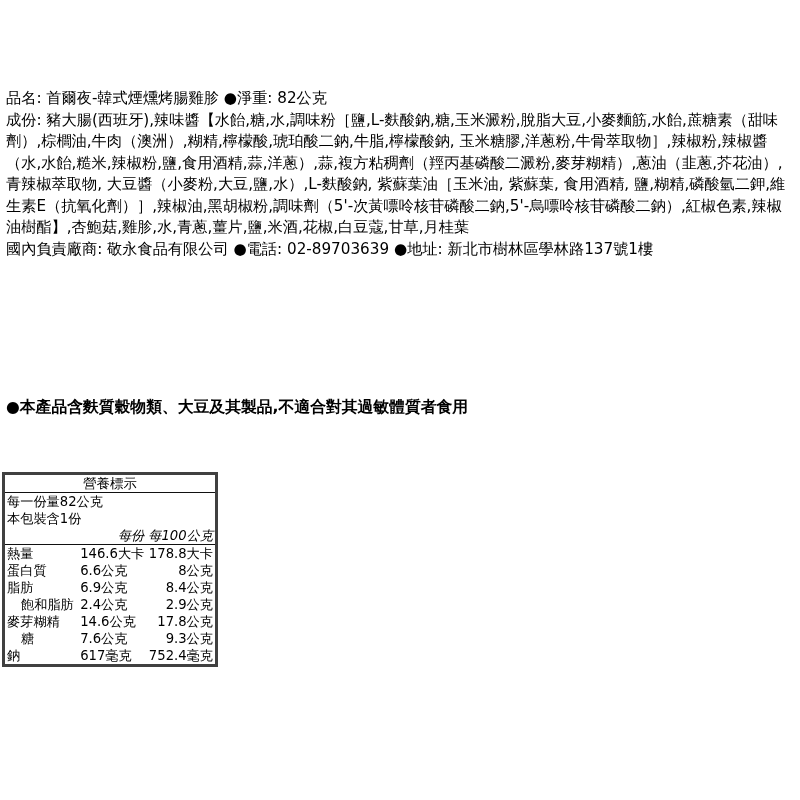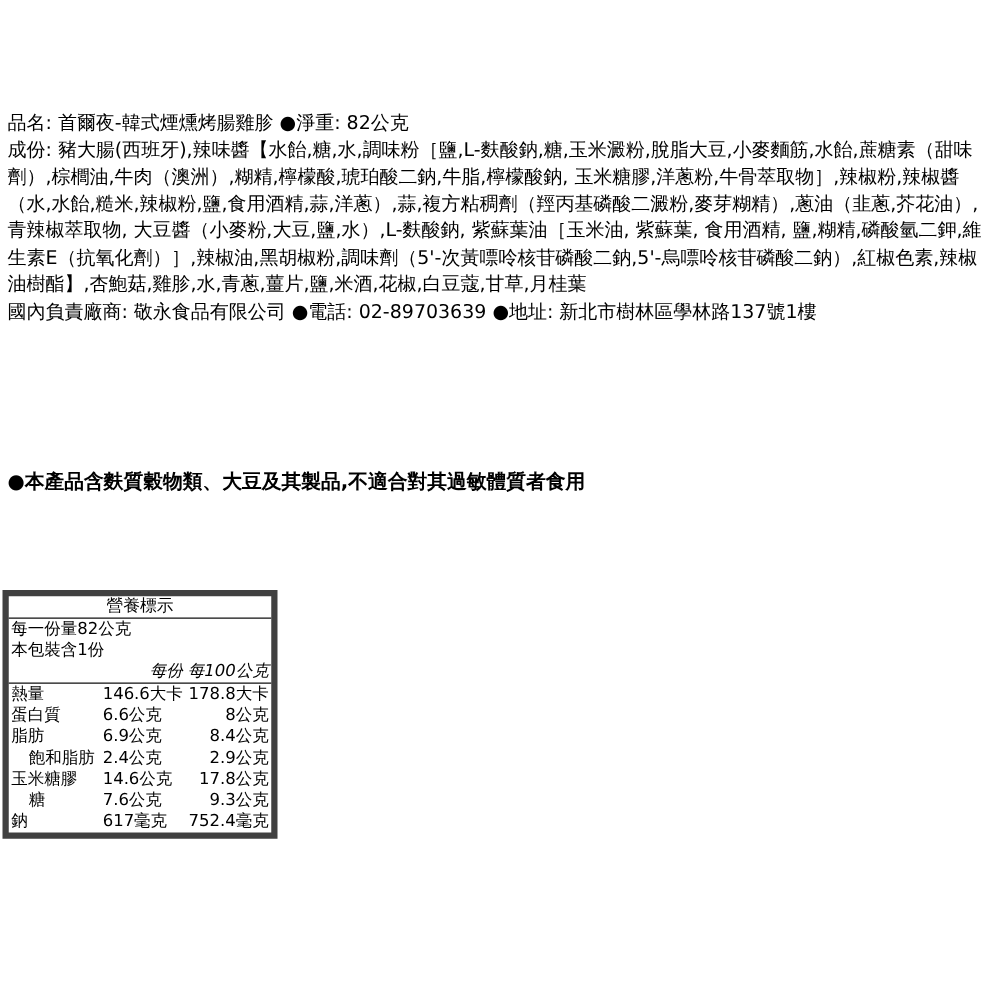--- a/index.html
+++ b/index.html
@@ -30,32 +30,32 @@
   }
   .info-line {
     font-size: 15.2px;
     line-height: 21.5px;
     letter-spacing: 0px;
     word-break: break-all;
   }
   .warning {
     position: absolute;
     left: 6px;
-    top: 374px;
+    top: 396px;
     font-size: 15.8px;
     font-weight: bold;
     line-height: 22px;
   }
   
   .nutrition {
     position: absolute;
     left: 2px;
     top: 472px;
     width: 210px;
-    border: 5px solid #404040;
+    border: 3px solid #404040;
     background: #fff;
     font-size: 13.2px;
     line-height: 17px;
   }
   .nutrition table {
     border-collapse: collapse;
     width: 100%;
   }
   .nutrition td {
     padding: 0px 2px;
@@ -139,21 +139,21 @@
         <td class="nt-label">脂肪</td>
         <td class="nt-val">6.9公克</td>
         <td class="nt-val2">8.4公克</td>
       </tr>
       <tr>
         <td class="nt-label indent">飽和脂肪</td>
         <td class="nt-val">2.4公克</td>
         <td class="nt-val2">2.9公克</td>
       </tr>
       <tr>
-        <td class="nt-label">玉米糖膠</td>
+        <td class="nt-label">麥芽糊精</td>
         <td class="nt-val">14.6公克</td>
         <td class="nt-val2">17.8公克</td>
       </tr>
       <tr>
         <td class="nt-label indent">糖</td>
         <td class="nt-val">7.6公克</td>
         <td class="nt-val2">9.3公克</td>
       </tr>
       <tr>
         <td class="nt-label">鈉</td>

